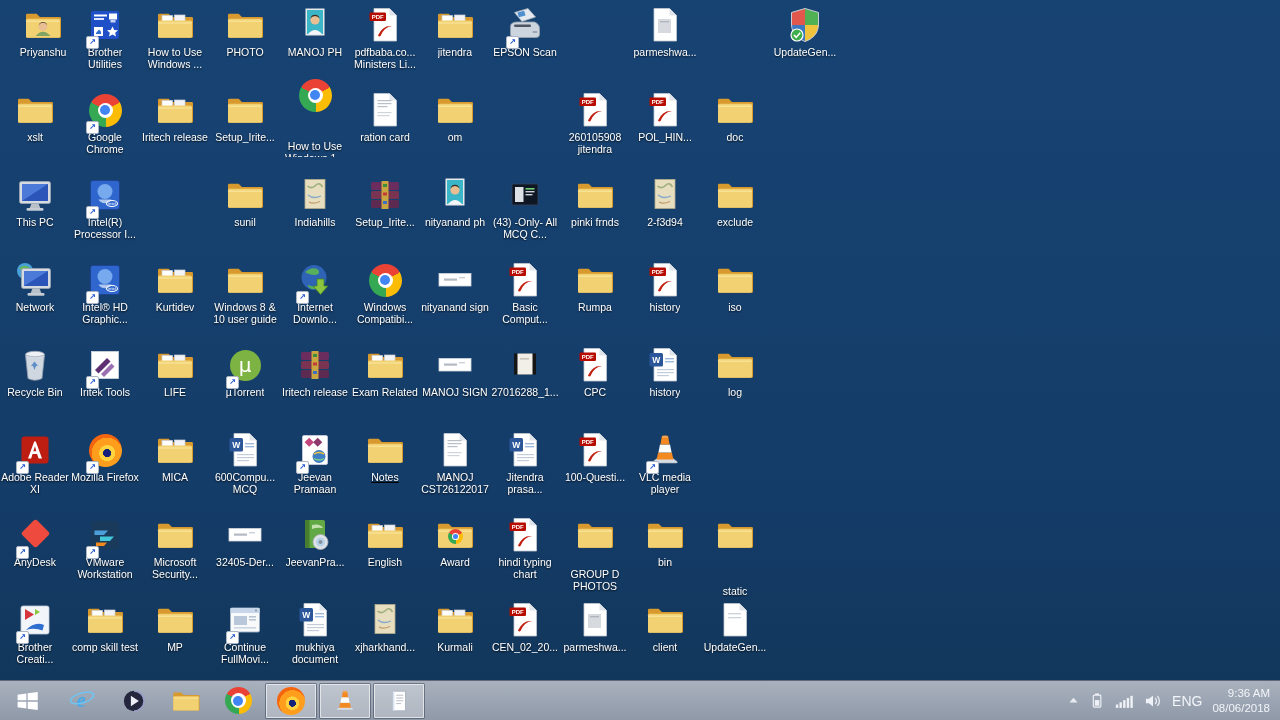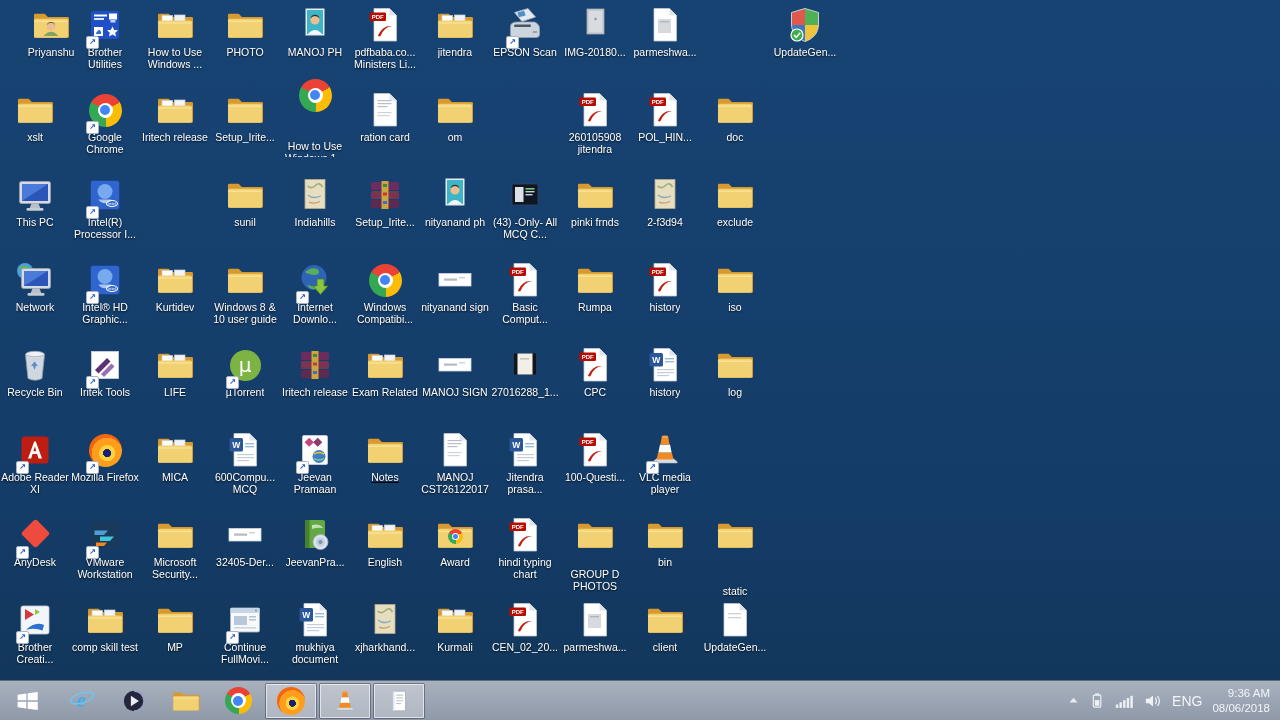--- a/index.html
+++ b/index.html
@@ -44,21 +44,21 @@
   .tray{display:flex;align-items:center;gap:10px;padding-right:10px;height:100%}
   .tray-ic{display:flex;align-items:center;justify-content:center}
   .tray-txt{color:#f2f5f9;font-size:14px}
   .clock{color:#f2f5f9;font-size:11.5px;line-height:1.3;text-align:right;display:flex;flex-direction:column}
 </style>
 </head>
 <body>
 
 <div id="screen">
   <div id="desk">
-      <div class="dicon" style="left: 16px; top: 5px;">
+      <div class="dicon" style="left: 8px; top: 5px;">
         <span class="art">
           <svg viewBox="0 0 40 40" width="40" height="40">
             <path d="M3 31.5 V10 q0-1.3 1.3-1.3 h9.4 l3.2 3.4 h19.8 q1.3 0 1.3 1.3 v18.1 q0 1.3-1.3 1.3 H4.3 q-1.3 0-1.3-1.3 Z" fill="#D89A2E"></path>
             <path d="M3 31.2 q0 1.6 1.6 1.6 h30.8 q1.6 0 1.6-1.6 V15.2 q0-1.5-1.6-1.5 H4.6 q-1.6 0-1.6 1.5 Z" fill="#F2D173"></path>
             <path d="M3.4 15.399999999999999 h33.2 v1.6 H3.4 Z" fill="#FAE79F" opacity=".75"></path>
             <circle cx="20" cy="21.5" r="4.4" fill="#E9BE93"></circle>
             <path d="M20 17.1 a4.4 4.4 0 0 0 -4.3 3.6 q1-2.9 4.3-2.9 q3.3 0 4.3 2.9 a4.4 4.4 0 0 0 -4.3-3.6 Z" fill="#53412e"></path>
             <path d="M12.5 31 q7.5-8.5 15 0 Z" fill="#7FA464"></path>
           </svg>
         </span>
@@ -143,30 +143,20 @@
           <svg viewBox="0 0 40 40" width="40" height="40">
             <path d="M9.5 7.5 L23 3.5 l7.5 8.5 -13.5 4.5 Z" fill="#e4e9ef" stroke="#a7b1bd" stroke-width=".8"></path>
             <rect x="13" y="6.5" width="7" height="5" transform="rotate(-16 16.5 9)" fill="#4f8fd0"></rect>
             <path d="M5.5 21.5 q0-4.5 7-4.5 h17 q5 2 5 6.5 v6 q0 3-3.5 3 h-22 q-3.5 0-3.5-3 Z" fill="#ccd4dd" stroke="#97a2af" stroke-width=".8"></path>
             <rect x="9" y="19.5" width="17" height="2.6" rx="1.3" fill="#4b5563"></rect>
             <rect x="27.5" y="26" width="5" height="2" rx="1" fill="#9aa5b2"></rect>
           </svg>
         </span>
         <span class="sc">↗</span>
         <span class="lbl">EPSON Scan</span>
-      </div>
-      <div class="dicon" style="left: 560px; top: 5px;">
-        <span class="art">
-          <svg viewBox="0 0 40 40" width="40" height="40">
-            <rect x="12" y="4" width="17" height="25" fill="#c9ccd1" stroke="#a7abb2" stroke-width=".8"></rect>
-            <rect x="14" y="6" width="13" height="21" fill="#d8dbdf"></rect>
-            <circle cx="20.5" cy="14" r="1.2" fill="#8d9199"></circle>
-          </svg>
-        </span>
-        <span class="lbl">IMG-20180...</span>
       </div>
       <div class="dicon" style="left: 630px; top: 5px;">
         <span class="art">
           <svg viewBox="0 0 40 40" width="40" height="40">
             <path d="M9 3.5 h15.5 l7 7 V36 H9 Z" fill="#fff" stroke="#c3c9d1" stroke-width=".8"></path>
             <path d="M24.5 3.5 l7 7 h-7 Z" fill="#dfe4ea"></path>
             <rect x="13" y="14" width="13" height="14" fill="#d6dade"></rect>
             <rect x="15" y="16" width="9" height="1.3" fill="#aeb4bc"></rect>
           </svg>
         </span>

